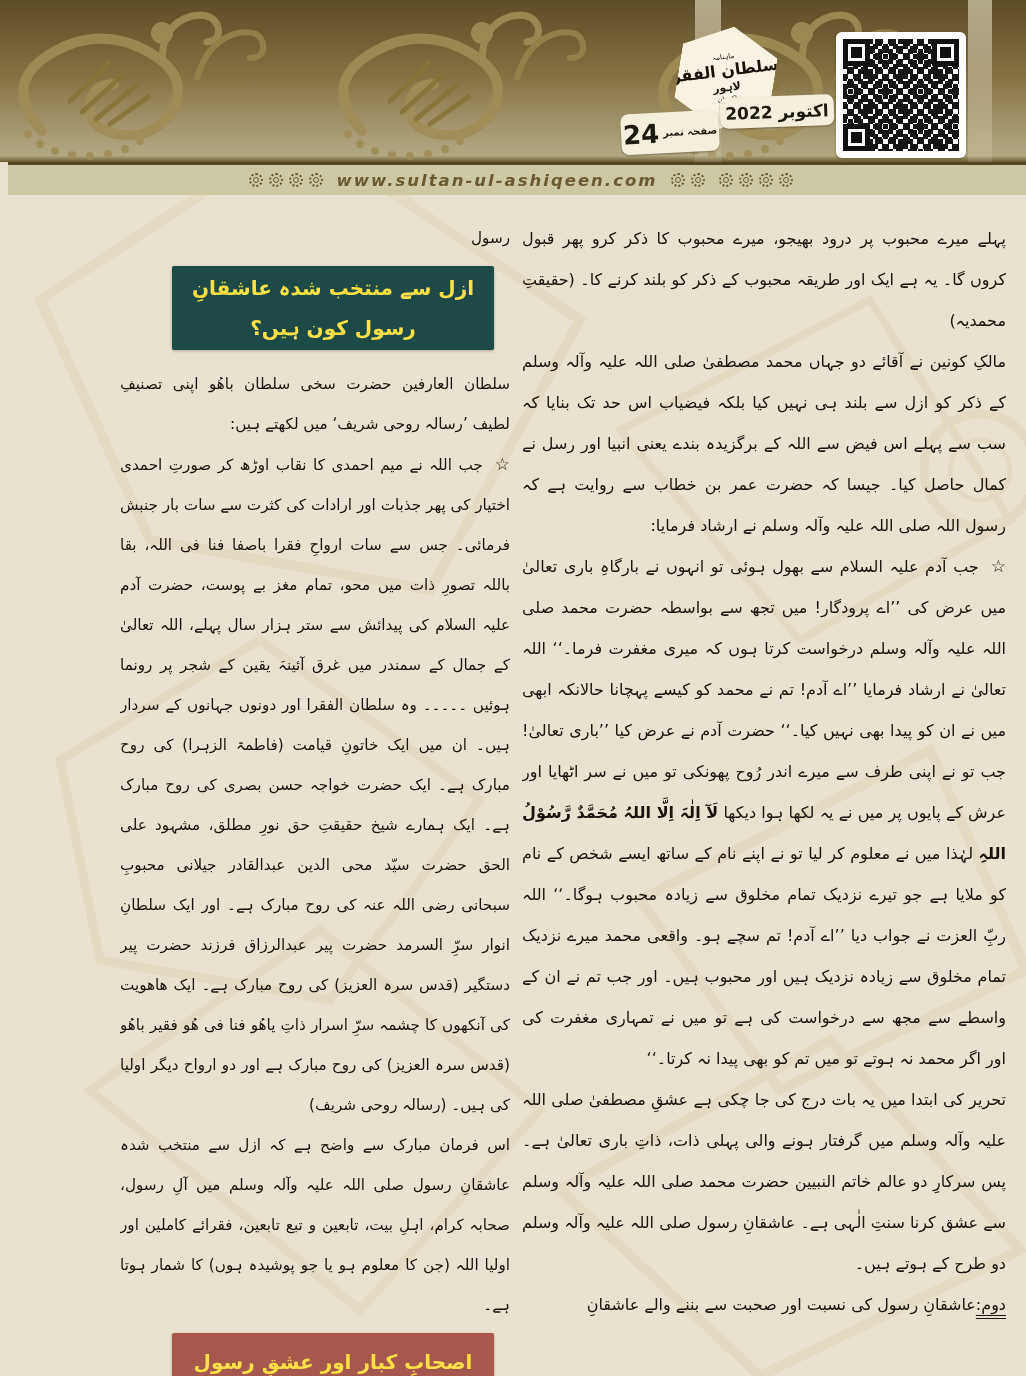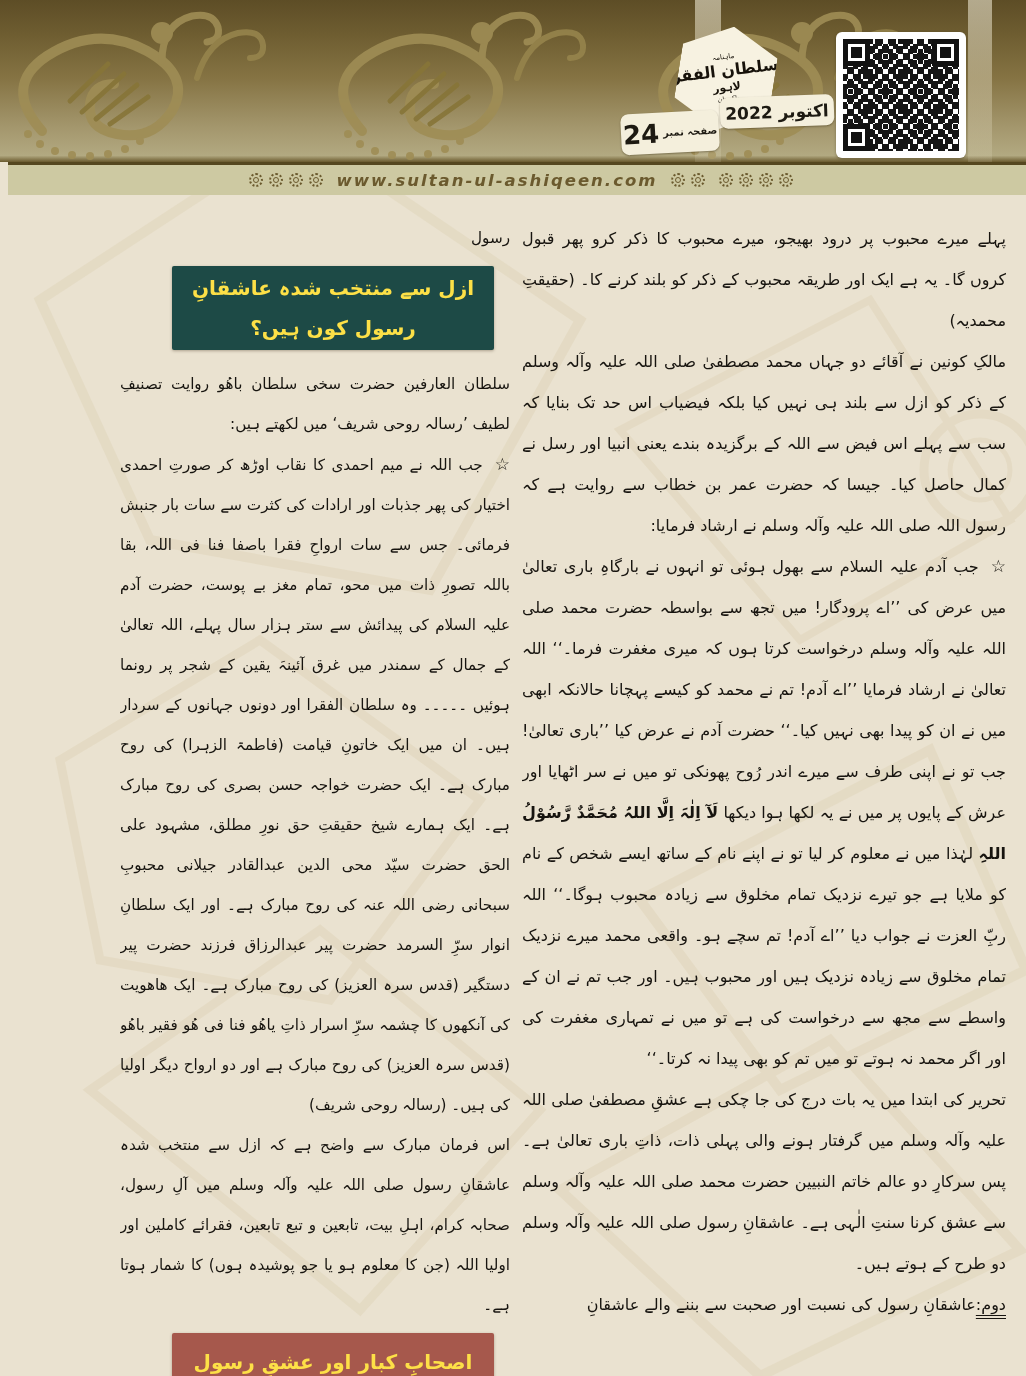--- a/index.html
+++ b/index.html
@@ -178,21 +178,21 @@
     <p>
       <span class="star">☆</span><span>جب آدم علیہ السلام سے بھول ہوئی تو انہوں نے بارگاہِ باری تعالیٰ میں عرض کی ’’اے پرودگار! میں تجھ سے بواسطہ حضرت محمد صلی اللہ علیہ وآلہ وسلم درخواست کرتا ہوں کہ میری مغفرت فرما۔‘‘ اللہ تعالیٰ نے ارشاد فرمایا ’’اے آدم! تم نے محمد کو کیسے پہچانا حالانکہ ابھی میں نے ان کو پیدا بھی نہیں کیا۔‘‘ حضرت آدم نے عرض کیا ’’باری تعالیٰ! جب تو نے اپنی طرف سے میرے اندر رُوح پھونکی تو میں نے سر اٹھایا اور عرش کے پایوں پر میں نے یہ لکھا ہوا دیکھا </span><span class="kalima">لَآ اِلٰہَ اِلَّا اللہُ مُحَمَّدٌ رَّسُوْلُ اللہِ</span><span> لہٰذا میں نے معلوم کر لیا تو نے اپنے نام کے ساتھ ایسے شخص کے نام کو ملایا ہے جو تیرے نزدیک تمام مخلوق سے زیادہ محبوب ہوگا۔‘‘ اللہ ربِّ العزت نے جواب دیا ’’اے آدم! تم سچے ہو۔ واقعی محمد میرے نزدیک تمام مخلوق سے زیادہ نزدیک ہیں اور محبوب ہیں۔ اور جب تم نے ان کے واسطے سے مجھ سے درخواست کی ہے تو میں نے تمہاری مغفرت کی اور اگر محمد نہ ہوتے تو میں تم کو بھی پیدا نہ کرتا۔‘‘</span>
     </p>
     <p><span>تحریر کی ابتدا میں یہ بات درج کی جا چکی ہے عشقِ مصطفیٰ صلی اللہ علیہ وآلہ وسلم میں گرفتار ہونے والی پہلی ذات، ذاتِ باری تعالیٰ ہے۔ پس سرکارِ دو عالم خاتم النبیین حضرت محمد صلی اللہ علیہ وآلہ وسلم سے عشق کرنا سنتِ الٰہی ہے۔ عاشقانِ رسول صلی اللہ علیہ وآلہ وسلم دو طرح کے ہوتے ہیں۔</span></p>
     <p><span class="ul2">دوم:</span><span>عاشقانِ رسول کی نسبت اور صحبت سے بننے والے عاشقانِ</span></p>
   </div>
 
   <div class="col col-left">
     <p class="cont-word">رسول</p>
     <div class="sec-heading heading-teal">ازل سے منتخب شدہ عاشقانِ رسول کون ہیں؟</div>
-    <p><span>سلطان العارفین حضرت سخی سلطان باھُو روایت تصنیفِ لطیف ’رسالہ روحی شریف‘ میں لکھتے ہیں:</span></p>
+    <p><span>سلطان العارفین حضرت سخی سلطان باھُو اپنی تصنیفِ لطیف ’رسالہ روحی شریف‘ میں لکھتے ہیں:</span></p>
     <p>
       <span class="star">☆</span><span>جب اللہ نے میم احمدی کا نقاب اوڑھ کر صورتِ احمدی اختیار کی پھر جذبات اور ارادات کی کثرت سے سات بار جنبش فرمائی۔ جس سے سات ارواحِ فقرا باصفا فنا فی اللہ، بقا باللہ تصورِ ذات میں محو، تمام مغز بے پوست، حضرت آدم علیہ السلام کی پیدائش سے ستر ہزار سال پہلے، اللہ تعالیٰ کے جمال کے سمندر میں غرق آئینہَ یقین کے شجر پر رونما ہوئیں ۔۔۔۔۔ وہ سلطان الفقرا اور دونوں جہانوں کے سردار ہیں۔ ان میں ایک خاتونِ قیامت (فاطمۃ الزہرا) کی روح مبارک ہے۔ ایک حضرت خواجہ حسن بصری کی روح مبارک ہے۔ ایک ہمارے شیخ حقیقتِ حق نورِ مطلق، مشہود علی الحق حضرت سیّد محی الدین عبدالقادر جیلانی محبوبِ سبحانی رضی اللہ عنہ کی روح مبارک ہے۔ اور ایک سلطانِ انوار سرِّ السرمد حضرت پیر عبدالرزاق فرزند حضرت پیر دستگیر (قدس سرہ العزیز) کی روح مبارک ہے۔ ایک ھاھویت کی آنکھوں کا چشمہ سرِّ اسرار ذاتِ یاھُو فنا فی ھُو فقیر باھُو (قدس سرہ العزیز) کی روح مبارک ہے اور دو ارواح دیگر اولیا کی ہیں۔ (رسالہ روحی شریف)</span>
     </p>
     <p><span>اس فرمان مبارک سے واضح ہے کہ ازل سے منتخب شدہ عاشقانِ رسول صلی اللہ علیہ وآلہ وسلم میں آلِ رسول، صحابہ کرام، اہلِ بیت، تابعین و تبع تابعین، فقرائے کاملین اور اولیا اللہ (جن کا معلوم ہو یا جو پوشیدہ ہوں) کا شمار ہوتا ہے۔</span></p>
     <div class="sec-heading heading-red">اصحابِ کبار اور عشقِ رسول</div>
 
   </div>
 
 </div>
 

